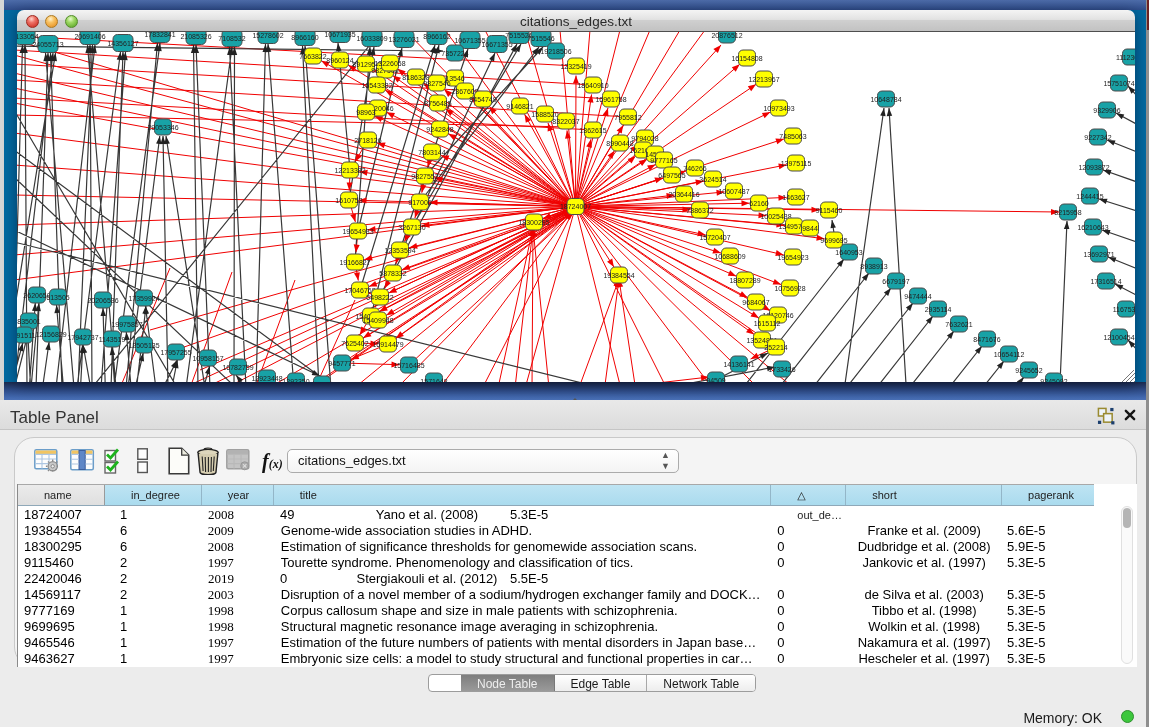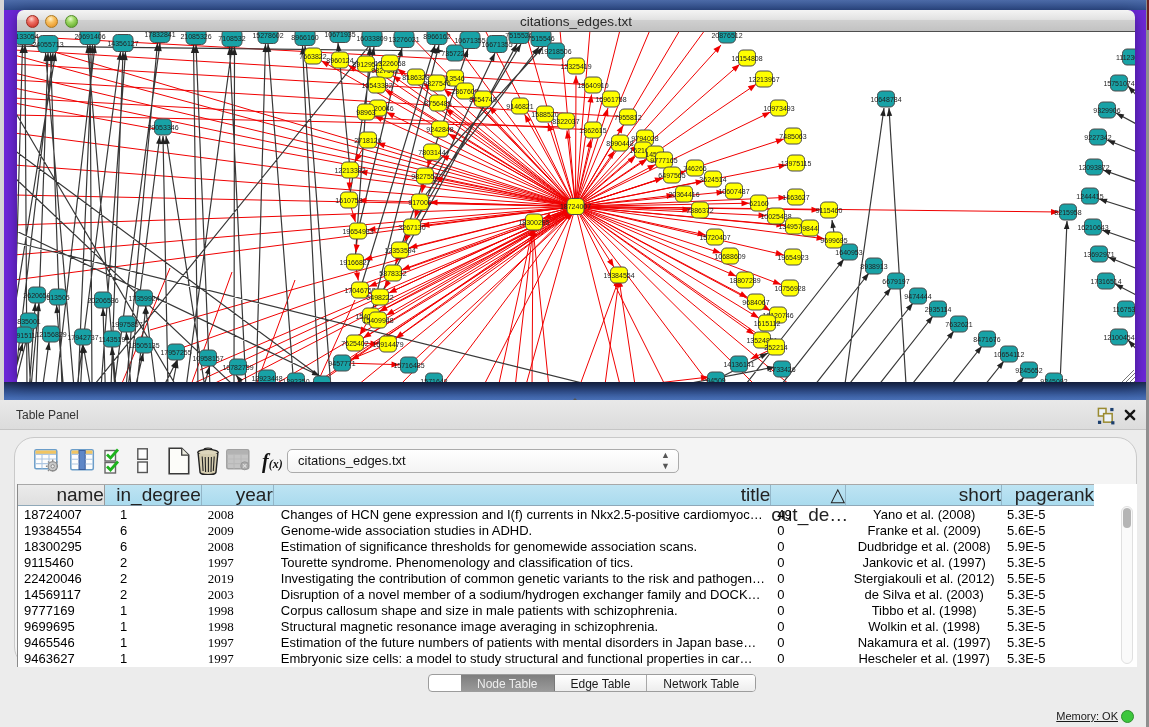--- a/index.html
+++ b/index.html
@@ -1,16 +1,16 @@
 <!DOCTYPE html>
 <html><head><meta charset="utf-8">
 <style>
 * { margin:0; padding:0; box-sizing:border-box; }
 html,body { width:1149px; height:727px; overflow:hidden; font-family:"Liberation Sans", sans-serif; }
-#stage { position:relative; width:1149px; height:727px; background:#6d28d9; overflow:hidden; }
+#stage { position:relative; width:1149px; height:727px; background:#0369a1; overflow:hidden; }
 #topband { position:absolute; left:0; top:0; width:100%; height:10px; background:linear-gradient(180deg,#4d6ca9,#2f4d8b); }
 #botband { position:absolute; left:0; top:382px; width:100%; height:18px; background:linear-gradient(180deg,#1c2b4e 0%,#2e4c88 45%,#4268ae 85%,#4a70b6 100%); }
 #leftstrip { position:absolute; left:0; top:0; width:4px; height:400px; background:#d6d6d6; }
 #rightstrip { position:absolute; right:0; top:0; width:3px; height:727px; background:#8f8f8f; }
 #rightred { position:absolute; right:0; top:0; width:2px; height:30px; background:#6e2222; }
 
 
 #win { position:absolute; left:17px; top:10px; width:1118px; height:372px; border-radius:7px 7px 0 0; box-shadow:0 3px 14px rgba(0,0,20,.45); }
 #titlebar { position:absolute; left:0; top:0; width:100%; height:22px; border-radius:7px 7px 0 0;
   background:linear-gradient(180deg,#f4f4f4 0%,#e2e2e2 45%,#cfcfcf 50%,#c2c2c2 100%);
@@ -19,54 +19,54 @@
 .tl.r { left:8.5px; background:radial-gradient(circle at 4.5px 3px,#ffd5cc,#ee7368 35%,#d8453a 70%,#b72f24 100%); border:1px solid #9e2a20;}
 .tl.y { left:28px; background:radial-gradient(circle at 4.5px 3px,#fff3cf,#f8c263 35%,#eda23a 70%,#d28724 100%); border:1px solid #ad7a22;}
 .tl.g { left:47.5px; background:radial-gradient(circle at 4.5px 3px,#e8fbd0,#a0d966 35%,#74b93e 70%,#5a9c2e 100%); border:1px solid #538c2b;}
 #title { position:absolute; top:3.5px; left:0; width:100%; text-align:center; font-size:13.5px; color:#2a2a2a; }
 #graphbox { position:absolute; left:0; top:22px; width:1118px; height:350px; background:#fff; overflow:hidden; }
 
 
 #notch { position:absolute; left:569px; top:398px; width:12px; height:7px; }
 #panel { position:absolute; left:0; top:400px; width:1146px; height:327px; background:#ececec; }
 #panelhead { position:absolute; left:0; top:0; width:100%; height:30px; background:linear-gradient(180deg,#e9e9e9,#dcdcdc); border-bottom:1px solid #c5c5c5; }
-#panelhead .lbl { position:absolute; left:16px; top:8px; font-size:12px; color:#333; }
+#panelhead .lbl { position:absolute; left:10px; top:8px; font-size:17px; color:#333; }
 #floaticon { position:absolute; right:31px; top:7px; width:18px; height:18px; }
 #closex { position:absolute; right:10px; top:9px; width:12px; height:12px; }
 
 #container { position:absolute; left:14px; top:37px; width:1123px; height:230px; background:#f4f4f4; border:1px solid #c9c9c9; border-radius:20px; }
 #toolbar { position:absolute; left:0; top:0; width:100%; height:46px; }
 .ticon { position:absolute; top:10px; }
 #dropdown { position:absolute; left:272px; top:11px; width:392px; height:24px; background:linear-gradient(180deg,#ffffff,#f4f4f4); border:1px solid #ababab; border-radius:5px; font-size:13px; color:#111; line-height:22px; padding-left:10px; }
 #dropdown .arrows { position:absolute; right:8px; top:0px; font-size:9px; color:#555; line-height:11px; text-align:center; }
 
 #tablewrap { position:absolute; left:2px; top:46px; width:1120px; height:183px; background:#fff; overflow:hidden; border-left:1px solid #8a8a8a; }
 #thead { position:absolute; left:0; top:0; height:22px; width:1076px; display:flex; background:linear-gradient(180deg,#bee4f3,#aadbee); border-top:1px solid #a8a8a8; border-bottom:1px solid #8fa8b8; }
-#thead .h { border-right:1px solid #93b6c8; font-size:19px; color:#222; text-align:right; line-height:20px; }
+#thead .h { border-right:1px solid #93b6c8; font-size:11px; color:#222; text-align:left; line-height:20px;padding-left:26px; }
 #thead .h.first { background:linear-gradient(180deg,#ebebeb,#dfdfdf); border-right:1px solid #9a9a9a; }
 #tbody { position:absolute; left:0; top:23px; width:1076px; }
 .tr { display:flex; height:16px; font-size:13px; color:#000; }
 .c { white-space:nowrap; overflow:hidden; line-height:15px; }
 .c-name { width:87px; padding-left:6px; }
 .c-ind  { width:97px; padding-left:15px; }
 .c-year { width:72px; padding-left:6px;font-family:Liberation Serif, serif; }
 .c-title{ width:498px; padding-left:7px; }
 .c-outd { width:75px; padding-left:6px; }
 .c-short{ width:156px; text-align:center; }
 .c-pr   { width:92px; padding-left:5px; }
 #vscroll { position:absolute; right:4px; top:22px; width:12px; height:158px; background:#fafafa; border:1px solid #e0e0e0; border-radius:6px; }
 #vthumb { position:absolute; left:1px; top:1px; width:8px; height:20px; background:#b5b5b5; border-radius:4px; }
 
 
 #tabs { position:absolute; left:428px; top:274px; height:18px; display:flex; border:1px solid #9c9c9c; border-radius:4px; overflow:hidden; background:#fff;padding-left:32px; }
 #tabs .tab { font-size:12px; line-height:19px; padding:0 16px; color:#1a1a1a; background:linear-gradient(180deg,#ffffff,#ededed); border-right:1px solid #a8a8a8; }
 #tabs .tab.sel { background:linear-gradient(180deg,#7e7e7e,#9a9a9a); color:#eeeeee; border-right:1px solid #787878; }
 #tabs .tab:last-child { border-right:none; }
 
-#memory { position:absolute; right:28px; top:310px; font-size:11px; color:#1a1a1a;text-decoration:underline; }
+#memory { position:absolute; right:44px; top:310px; font-size:14px; color:#1a1a1a; }
 #memdot { position:absolute; right:12px; top:310px; width:13px; height:13px; border-radius:50%; background:#3dc73d; border:1px solid #2e8f2e; }
 </style></head>
 <body>
 <div id="stage">
   <div id="topband"></div>
     <div id="botband"></div>
     <div id="leftstrip"></div>
   <div id="win">
     <div id="titlebar">
       <div class="tl r"></div>
@@ -657,21 +657,20 @@
           <div class="h" style="width:498px">title</div>
           <div class="h" style="width:75px">△ out_de…</div>
           <div class="h" style="width:156px">short</div>
           <div class="h" style="width:92px; border-right:none">pagerank</div>
         </div>
         <div id="tbody">
 <div class="tr">
               <div class="c c-name">18724007</div>
               <div class="c c-ind">1</div>
               <div class="c c-year">2008</div>
-              <div class="c c-title">Changes of HCN gene expression and I(f) currents in Nkx2.5-positive cardiomyoc…</div>
               <div class="c c-outd">49</div>
               <div class="c c-short">Yano et al. (2008)</div>
               <div class="c c-pr">5.3E-5</div>
             </div>
 <div class="tr">
               <div class="c c-name">19384554</div>
               <div class="c c-ind">6</div>
               <div class="c c-year">2009</div>
               <div class="c c-title">Genome-wide association studies in ADHD.</div>
               <div class="c c-outd">0</div>
@@ -693,21 +692,20 @@
               <div class="c c-year">1997</div>
               <div class="c c-title">Tourette syndrome. Phenomenology and classification of tics.</div>
               <div class="c c-outd">0</div>
               <div class="c c-short">Jankovic et al. (1997)</div>
               <div class="c c-pr">5.3E-5</div>
             </div>
 <div class="tr">
               <div class="c c-name">22420046</div>
               <div class="c c-ind">2</div>
               <div class="c c-year">2019</div>
-              <div class="c c-title">Investigating the contribution of common genetic variants to the risk and pathogen…</div>
               <div class="c c-outd">0</div>
               <div class="c c-short">Stergiakouli et al. (2012)</div>
               <div class="c c-pr">5.5E-5</div>
             </div>
 <div class="tr">
               <div class="c c-name">14569117</div>
               <div class="c c-ind">2</div>
               <div class="c c-year">2003</div>
               <div class="c c-title">Disruption of a novel member of a sodium/hydrogen exchanger family and DOCK…</div>
               <div class="c c-outd">0</div>

